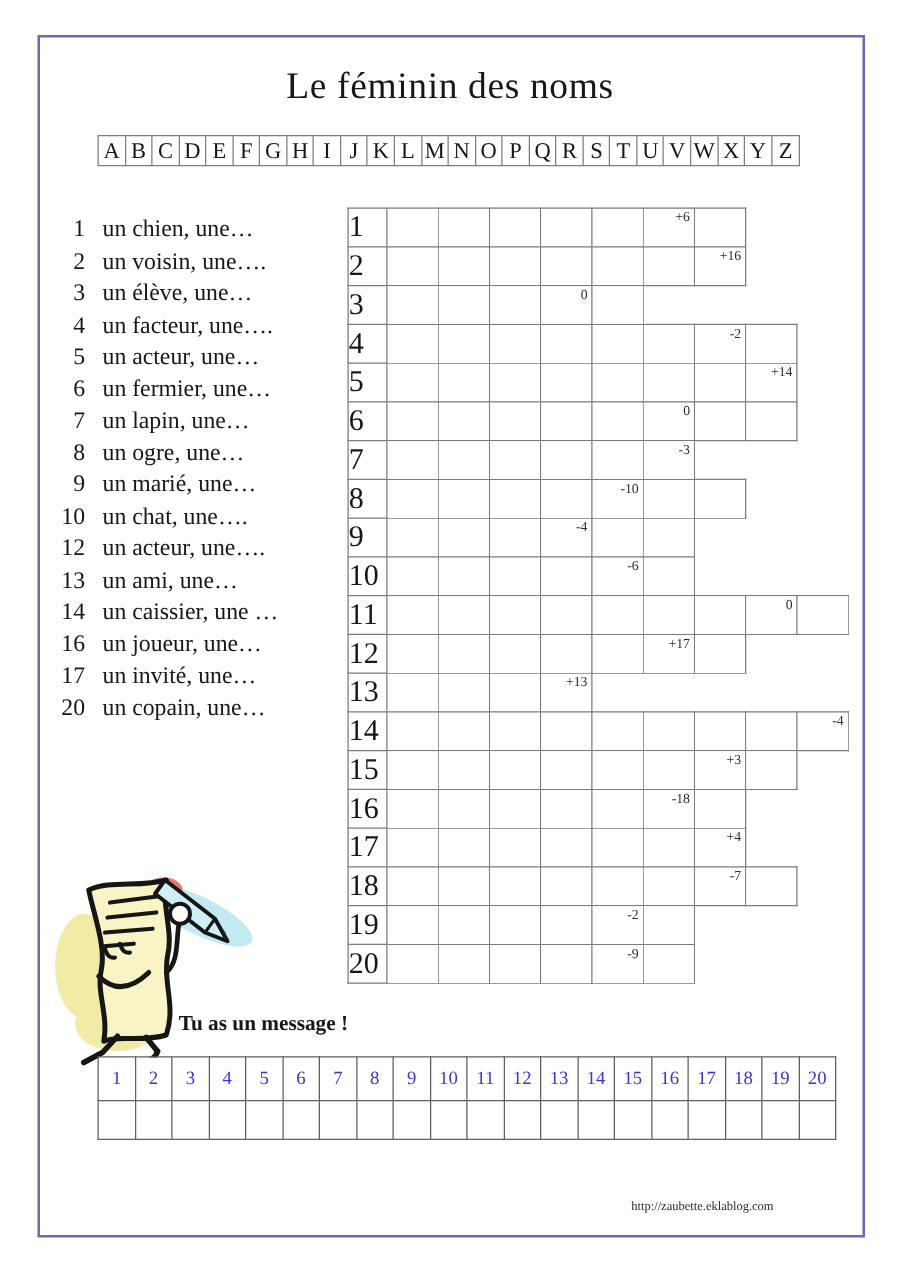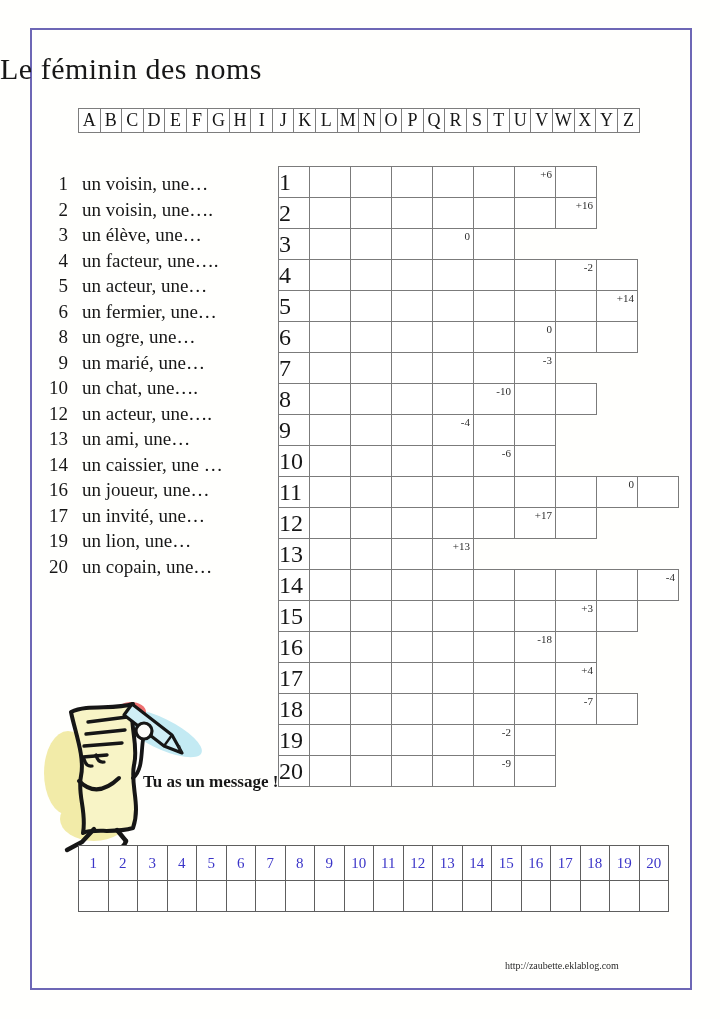--- a/index.html
+++ b/index.html
@@ -5,21 +5,21 @@
   html,body{margin:0;padding:0;background:#ffffff;}
   #page{
     position:relative;width:720px;height:1019px;background:#fffffd;
     font-family:"Liberation Serif","DejaVu Serif",serif;color:#171717;overflow:hidden;
   }
   #frame{
     position:absolute;left:30px;top:28px;width:662px;height:962px;
     box-sizing:border-box;border:2px solid #6d67b5;
   }
   #title{
-    position:absolute;left:0;top:52px;width:720px;
+    position:absolute;left:0;top:52px;width:720px;text-align:center;
     font-size:30px;letter-spacing:.5px;
   }
   
   #alphabet{
     position:absolute;left:78px;top:108px;display:flex;
     border:1px solid #7d7d7d;background:#fff;
   }
   .acell{
     width:21.55px;height:23px;box-sizing:border-box;border-right:1px solid #7d7d7d;
     text-align:center;font-size:18px;line-height:23px;
@@ -32,21 +32,21 @@
   .litxt{margin-left:14px;}
   
   #grid{position:absolute;left:278px;top:166px;}
   #grid table{border-collapse:collapse;}
   #grid td{padding:0;border:1px solid #7b7b7b;background:#fff;}
   td.gnum{width:30px;height:30px;padding-left:8px;font-size:24px;vertical-align:middle;}
   td.gcell{width:40px;min-width:40px;height:30px;position:relative;}
   .hint{position:absolute;top:1px;right:3px;font-size:11px;line-height:12px;color:#2c2c2c;}
   
   #mascot{position:absolute;left:30px;top:695px;}
-  #msg-label{position:absolute;left:143px;top:772px;font-size:17px;font-weight:bold;white-space:nowrap;}
+  #msg-label{position:absolute;left:143px;top:809px;font-size:17px;font-weight:bold;white-space:nowrap;}
   
   #msgtable{position:absolute;left:78px;top:845px;}
   #msgtable table{border-collapse:collapse;}
   #msgtable td{padding:0;border:1px solid #5e5e5e;background:#fff;box-sizing:content-box;}
   td.mnum{width:28.5px;height:34px;text-align:center;vertical-align:middle;font-size:15px;color:#3b35c8;}
   td.mcell{width:28.5px;height:30px;}
   
   #url{position:absolute;left:505px;top:960px;width:160px;text-align:left;font-size:10px;color:#2a2a2a;}
 </style>
 </head>
@@ -81,35 +81,35 @@
       <div class="acell">T</div>
       <div class="acell">U</div>
       <div class="acell">V</div>
       <div class="acell">W</div>
       <div class="acell">X</div>
       <div class="acell">Y</div>
       <div class="acell">Z</div>
     </div>
 
   <div id="list">
-      <div class="li"><span class="linum">1</span><span class="litxt">un voisin, une…</span></div>
+      <div class="li"><span class="linum">1</span><span class="litxt">un chien, une…</span></div>
       <div class="li"><span class="linum">2</span><span class="litxt">un voisin, une….</span></div>
       <div class="li"><span class="linum">3</span><span class="litxt">un élève, une…</span></div>
       <div class="li"><span class="linum">4</span><span class="litxt">un facteur, une….</span></div>
       <div class="li"><span class="linum">5</span><span class="litxt">un acteur, une…</span></div>
       <div class="li"><span class="linum">6</span><span class="litxt">un fermier, une…</span></div>
+      <div class="li"><span class="linum">7</span><span class="litxt">un lapin, une…</span></div>
       <div class="li"><span class="linum">8</span><span class="litxt">un ogre, une…</span></div>
       <div class="li"><span class="linum">9</span><span class="litxt">un marié, une…</span></div>
       <div class="li"><span class="linum">10</span><span class="litxt">un chat, une….</span></div>
       <div class="li"><span class="linum">12</span><span class="litxt">un acteur, une….</span></div>
       <div class="li"><span class="linum">13</span><span class="litxt">un ami, une…</span></div>
       <div class="li"><span class="linum">14</span><span class="litxt">un caissier, une …</span></div>
       <div class="li"><span class="linum">16</span><span class="litxt">un joueur, une…</span></div>
       <div class="li"><span class="linum">17</span><span class="litxt">un invité, une…</span></div>
-      <div class="li"><span class="linum">19</span><span class="litxt">un lion, une…</span></div>
       <div class="li"><span class="linum">20</span><span class="litxt">un copain, une…</span></div>
     </div>
 
   <div id="grid">
     <table>
       <tbody>
           <tr>
             <td class="gnum">1</td>
             <td class="gcell"></td>
             <td class="gcell"></td>

